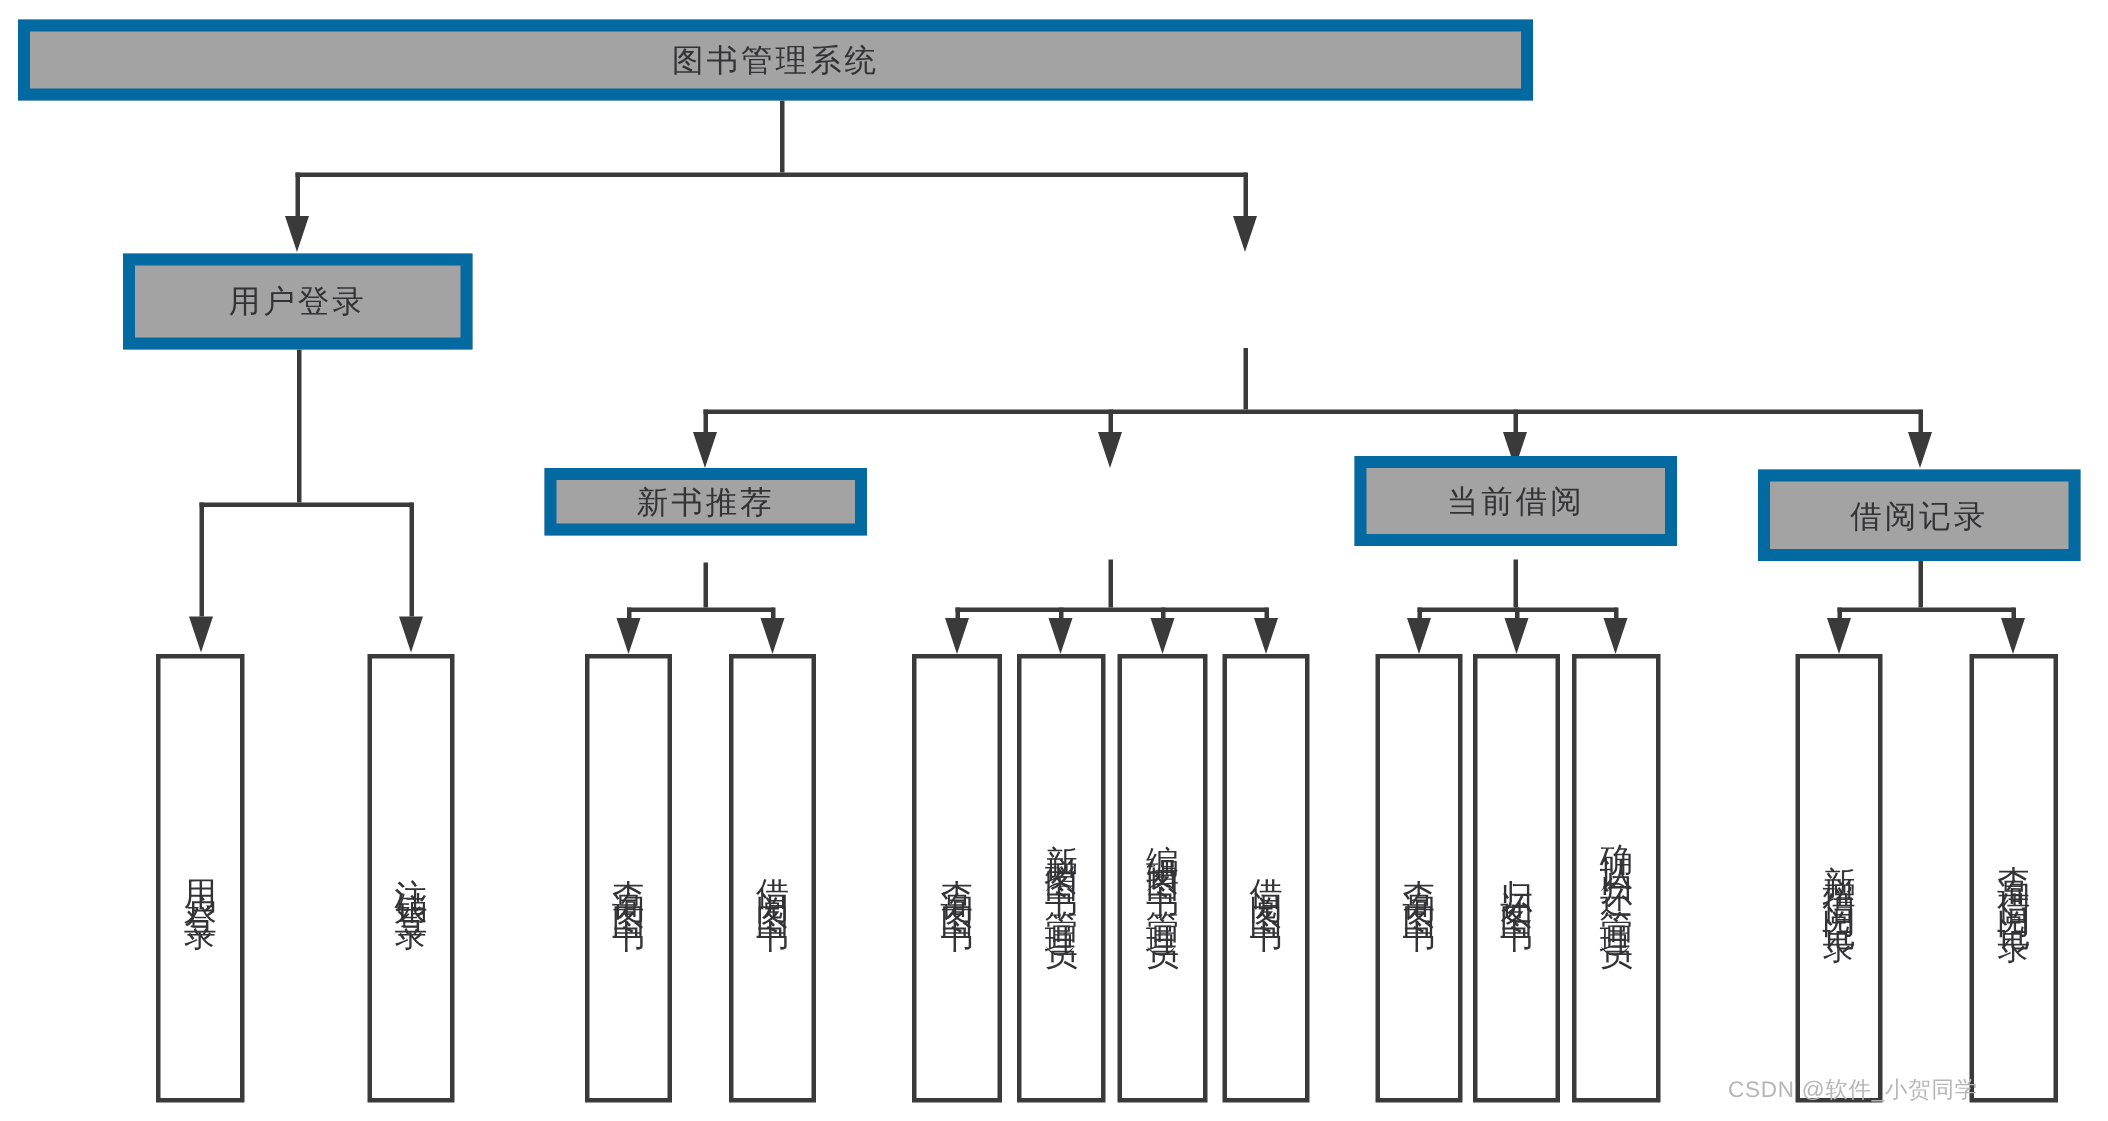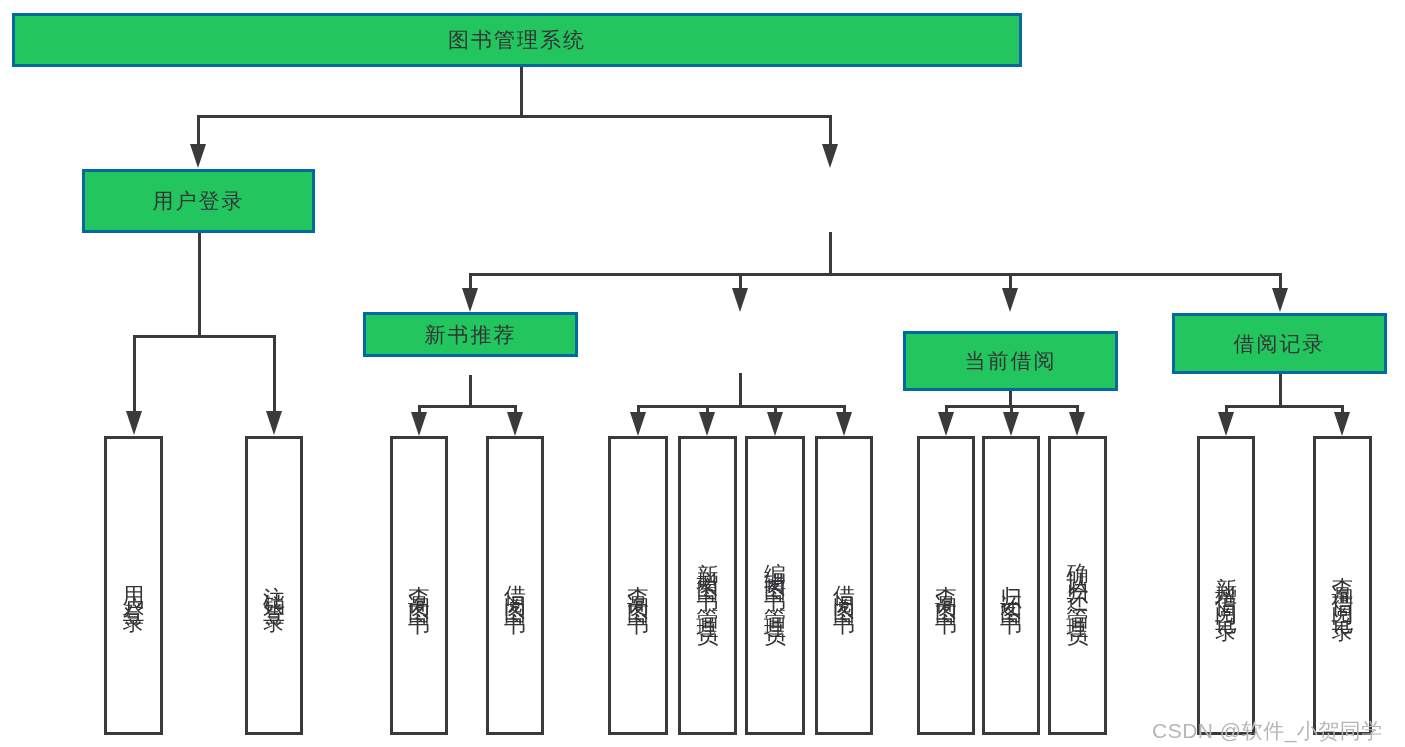--- a/index.html
+++ b/index.html
@@ -1,40 +1,40 @@
 <!DOCTYPE html>
 <html><head>
 <meta charset="utf-8">
 <style>
   html,body { margin:0; padding:0; background:#ffffff; }
   #canvas {
     position:relative; width:1405px; height:747px; background:#ffffff;
     font-family:"Liberation Sans","DejaVu Sans",sans-serif; overflow:hidden;
   }
   .box {
-    position:absolute; box-sizing:border-box; border:3px solid #0369a1; background:#22c55e;
+    position:absolute; box-sizing:border-box; border:8px solid #0369a1; background:#a3a3a3;
     display:flex; align-items:center; justify-content:center;
     font-size:21px; letter-spacing:2px; color:#333336; z-index:2;
   }
   .vbox {
     position:absolute; box-sizing:border-box; border:3px solid #3a3a3a; background:#ffffff;
     display:flex; align-items:center; justify-content:center;
     writing-mode:vertical-rl; text-orientation:mixed;
     font-size:22px; letter-spacing:9px; color:#333336; z-index:2; line-height:1;
   }
   .hline { position:absolute; height:3px; background:#3a3a3a; z-index:1; }
   .vline { position:absolute; width:3px; background:#3a3a3a; z-index:1; }
   .arrow {
     position:absolute; width:0; height:0; z-index:1;
     border-left:8px solid transparent; border-right:8px solid transparent;
     border-top:24px solid #3a3a3a;
   }
   .watermark {
     position:absolute; left:1152px; top:717px; z-index:5;
-    font-size:21px; color:#b6b6b6; letter-spacing:0.5px; white-space:nowrap;
+    font-size:15px; color:#b6b6b6; letter-spacing:0.5px; white-space:nowrap;
   }
 </style>
 </head>
 <body>
 
 <div id="canvas">
 
   <div class="box" style="left:12px; top:13px; width:1010px; height:54px;">图书管理系统</div>
 
   <div class="vline" style="left:520px; top:67px; height:48px;"></div>
@@ -58,21 +58,21 @@
   <div class="vline" style="left:469px; top:273px; height:16px;"></div>
   <div class="arrow" style="left:462px; top:288px;"></div>
   <div class="vline" style="left:739px; top:273px; height:16px;"></div>
   <div class="arrow" style="left:732px; top:288px;"></div>
   <div class="vline" style="left:1009px; top:273px; height:16px;"></div>
   <div class="arrow" style="left:1002px; top:288px;"></div>
   <div class="vline" style="left:1279px; top:273px; height:16px;"></div>
   <div class="arrow" style="left:1272px; top:288px;"></div>
 
   <div class="box" style="left:363px; top:312px; width:215px; height:45px;">新书推荐</div>
-  <div class="box" style="left:903px; top:331px; width:215px; height:60px;">当前借阅</div>
+  <div class="box" style="left:903px; top:304px; width:215px; height:60px;">当前借阅</div>
   <div class="box" style="left:1172px; top:313px; width:215px; height:61px;">借阅记录</div>
 
   <div class="vline" style="left:469px; top:375px; height:30px;"></div>
   <div class="hline" style="left:418px; top:405px; width:98px;"></div>
   <div class="vline" style="left:418px; top:405px; height:8px;"></div>
   <div class="arrow" style="left:411px; top:412px;"></div>
   <div class="vline" style="left:514px; top:405px; height:8px;"></div>
   <div class="arrow" style="left:507px; top:412px;"></div>
 
   <div class="vline" style="left:739px; top:373px; height:32px;"></div>

